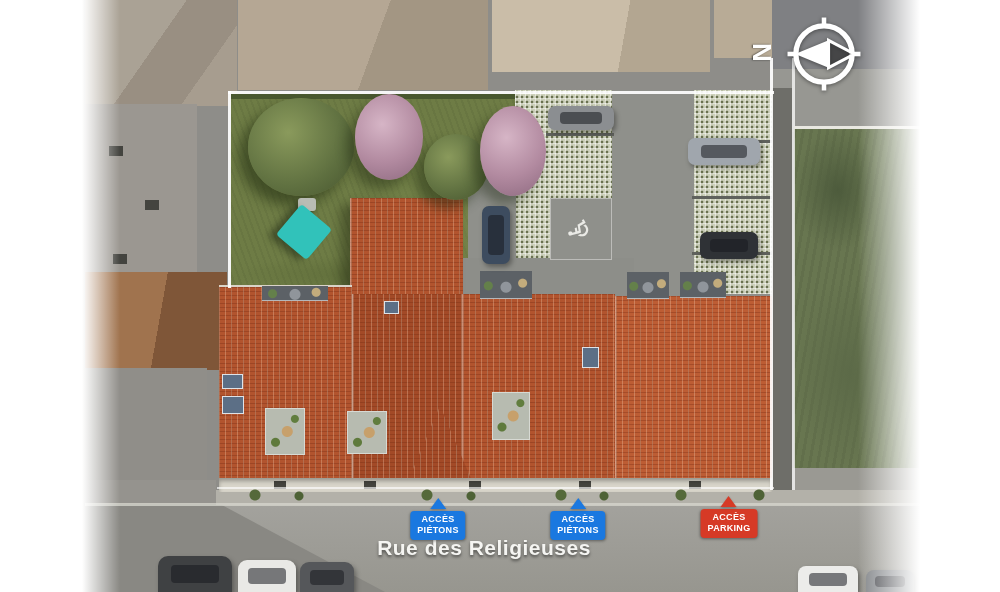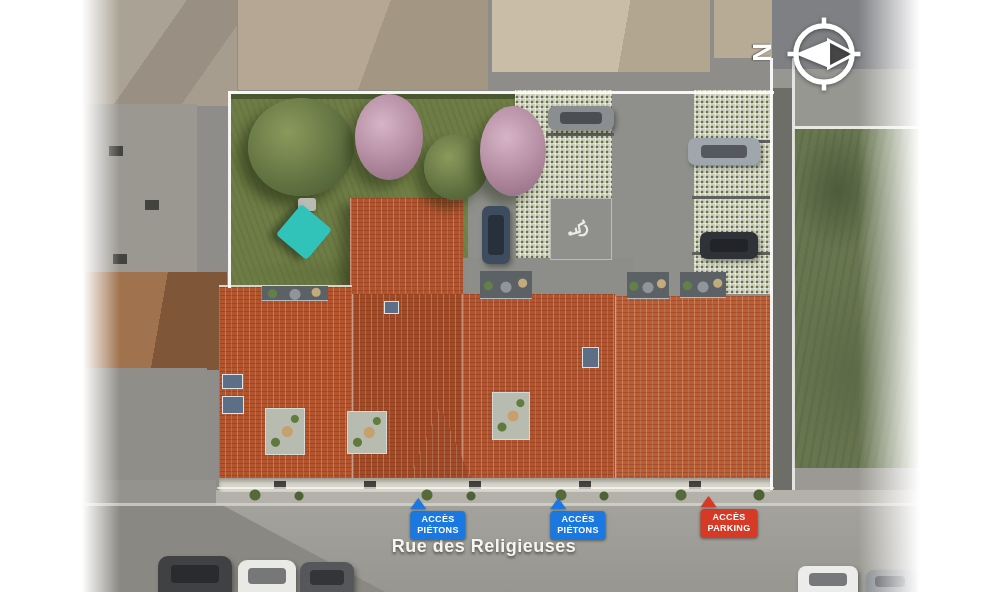--- a/index.html
+++ b/index.html
@@ -46,28 +46,28 @@
   .tree{border-radius:50%;}
   .tree-g{background:radial-gradient(circle at 38% 35%, #8a9a5c, #5f7040 60%, #46542e);
           box-shadow:-9px 9px 12px rgba(25,35,12,.45);}
   .tree-p{background:radial-gradient(circle at 40% 35%, #d6b5c6, #b28aa0 55%, #8d697f);
           box-shadow:-8px 9px 12px rgba(25,35,12,.4);}
   .car{border-radius:7px;box-shadow:2px 3px 5px rgba(0,0,0,.35);}
   .car::after{content:"";position:absolute;inset:25% 18%;background:rgba(23,26,31,.55);border-radius:4px;}
   .car-v::after{inset:16% 22%;}
   .sep{background:#5f615c;}
   .wline{background:rgba(255,255,255,.92);}
-  .marker{display:flex;flex-direction:column;transform:translateX(-50%);z-index:30;}
+  .marker{display:flex;flex-direction:column;align-items:center;transform:translateX(-50%);z-index:30;}
   .marker .tri{width:0;height:0;border-left:8px solid transparent;border-right:8px solid transparent;
                border-bottom:11px solid var(--c);margin-bottom:2px;
                filter:drop-shadow(0 1px 1px rgba(0,0,0,.3));}
   .marker .lbl{background:var(--c);color:#fff;font-weight:bold;font-size:9px;line-height:1.25;
                letter-spacing:.3px;padding:3px 7px;border-radius:4px;text-align:center;
                box-shadow:0 1px 3px rgba(0,0,0,.4);white-space:nowrap;}
-  .street-name{color:#f5f5f2;font-weight:bold;font-size:18px;letter-spacing:.5px;
+  .street-name{color:#f5f5f2;font-weight:bold;font-size:21px;letter-spacing:.5px;
                text-shadow:0 2px 3px rgba(0,0,0,.5);transform:translateX(-50%);z-index:25;}
   .north{color:#fff;font-weight:bold;font-size:26px;transform:rotate(90deg);
          text-shadow:0 1px 2px rgba(0,0,0,.6);z-index:25;}
   .hc{color:#f2f2ee;font-size:28px;transform:rotate(-100deg);opacity:.92;z-index:5;
       font-family:"DejaVu Sans",sans-serif;}
   .fade{z-index:40;pointer-events:none;}
 </style>
 </head>
 <body>
 

